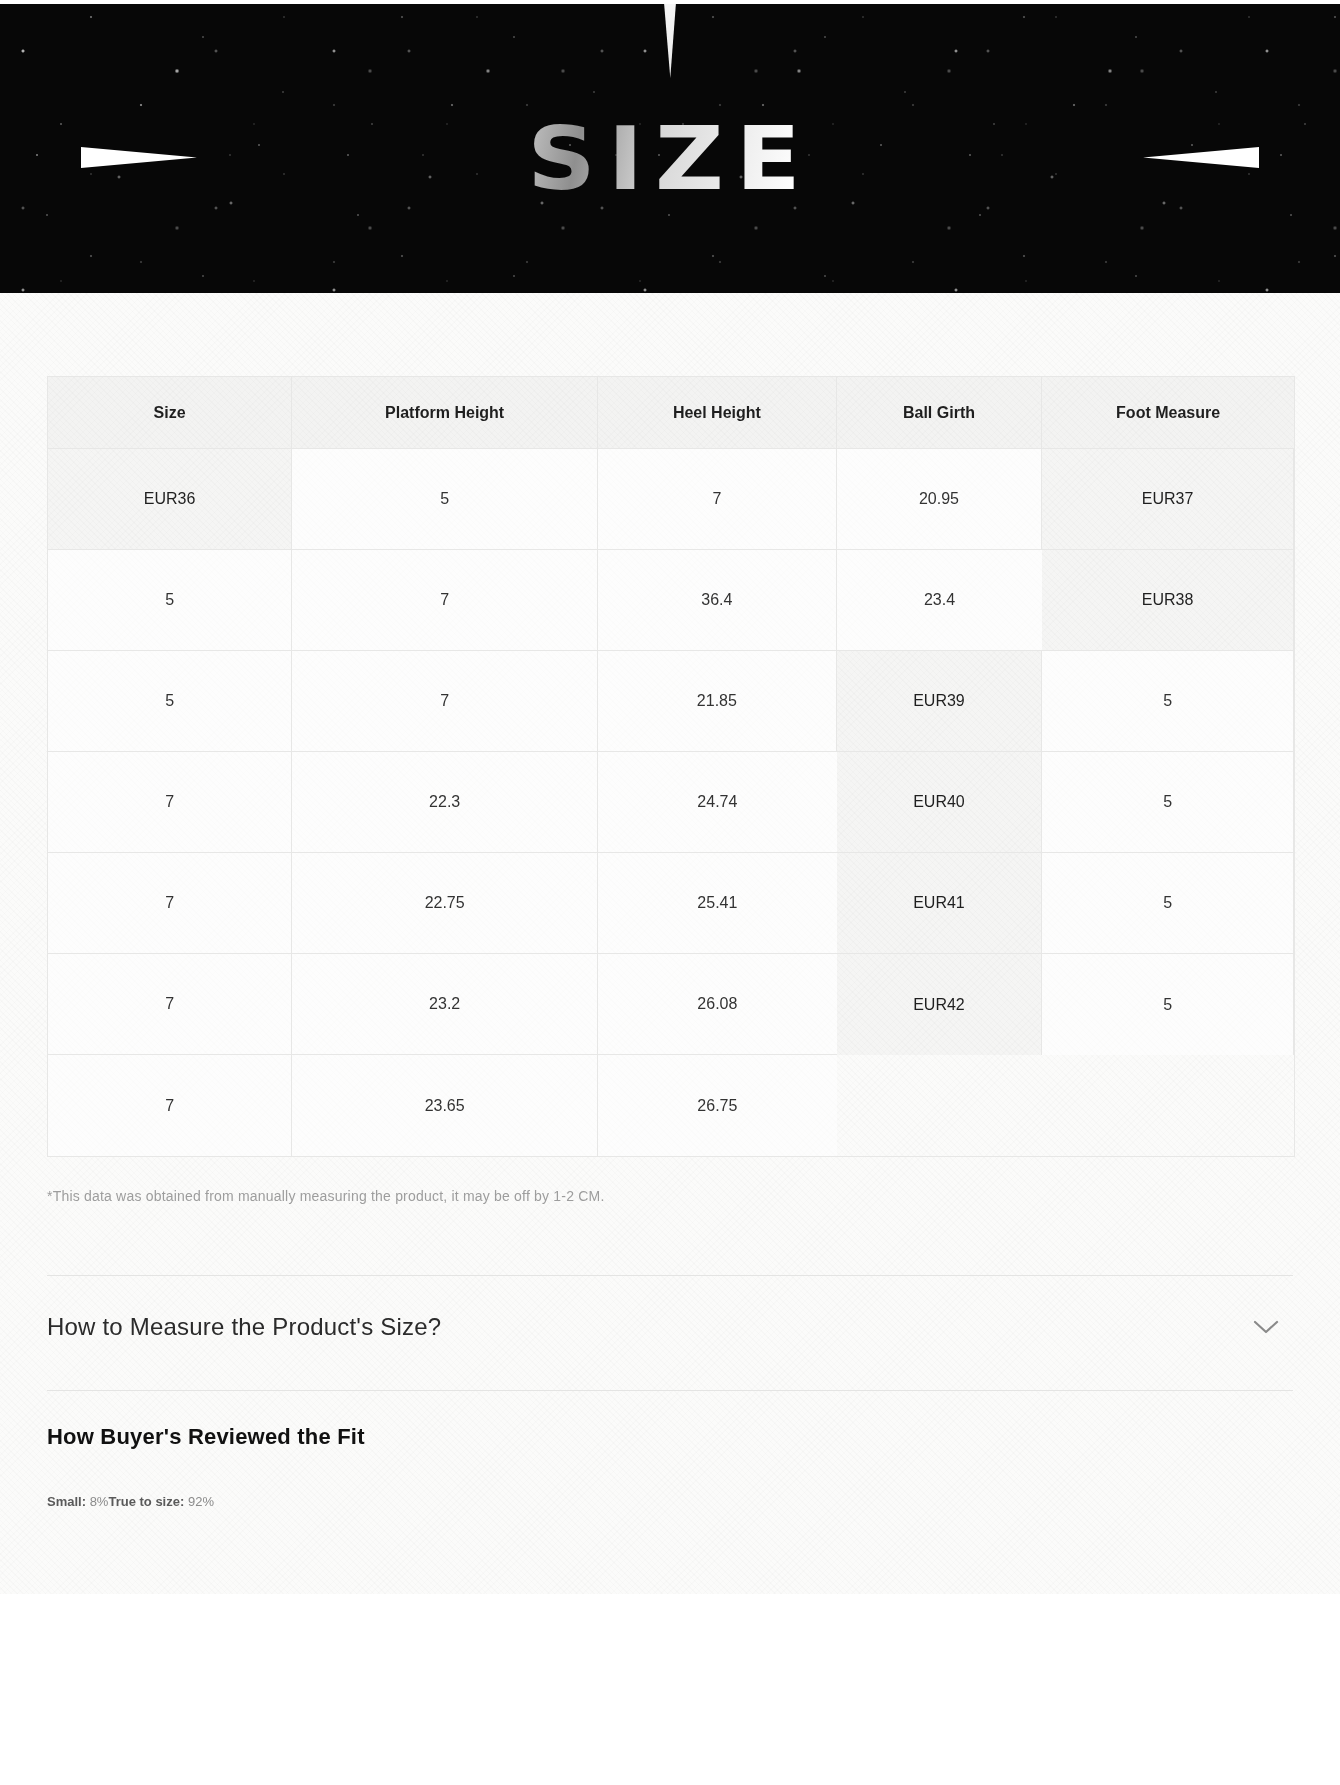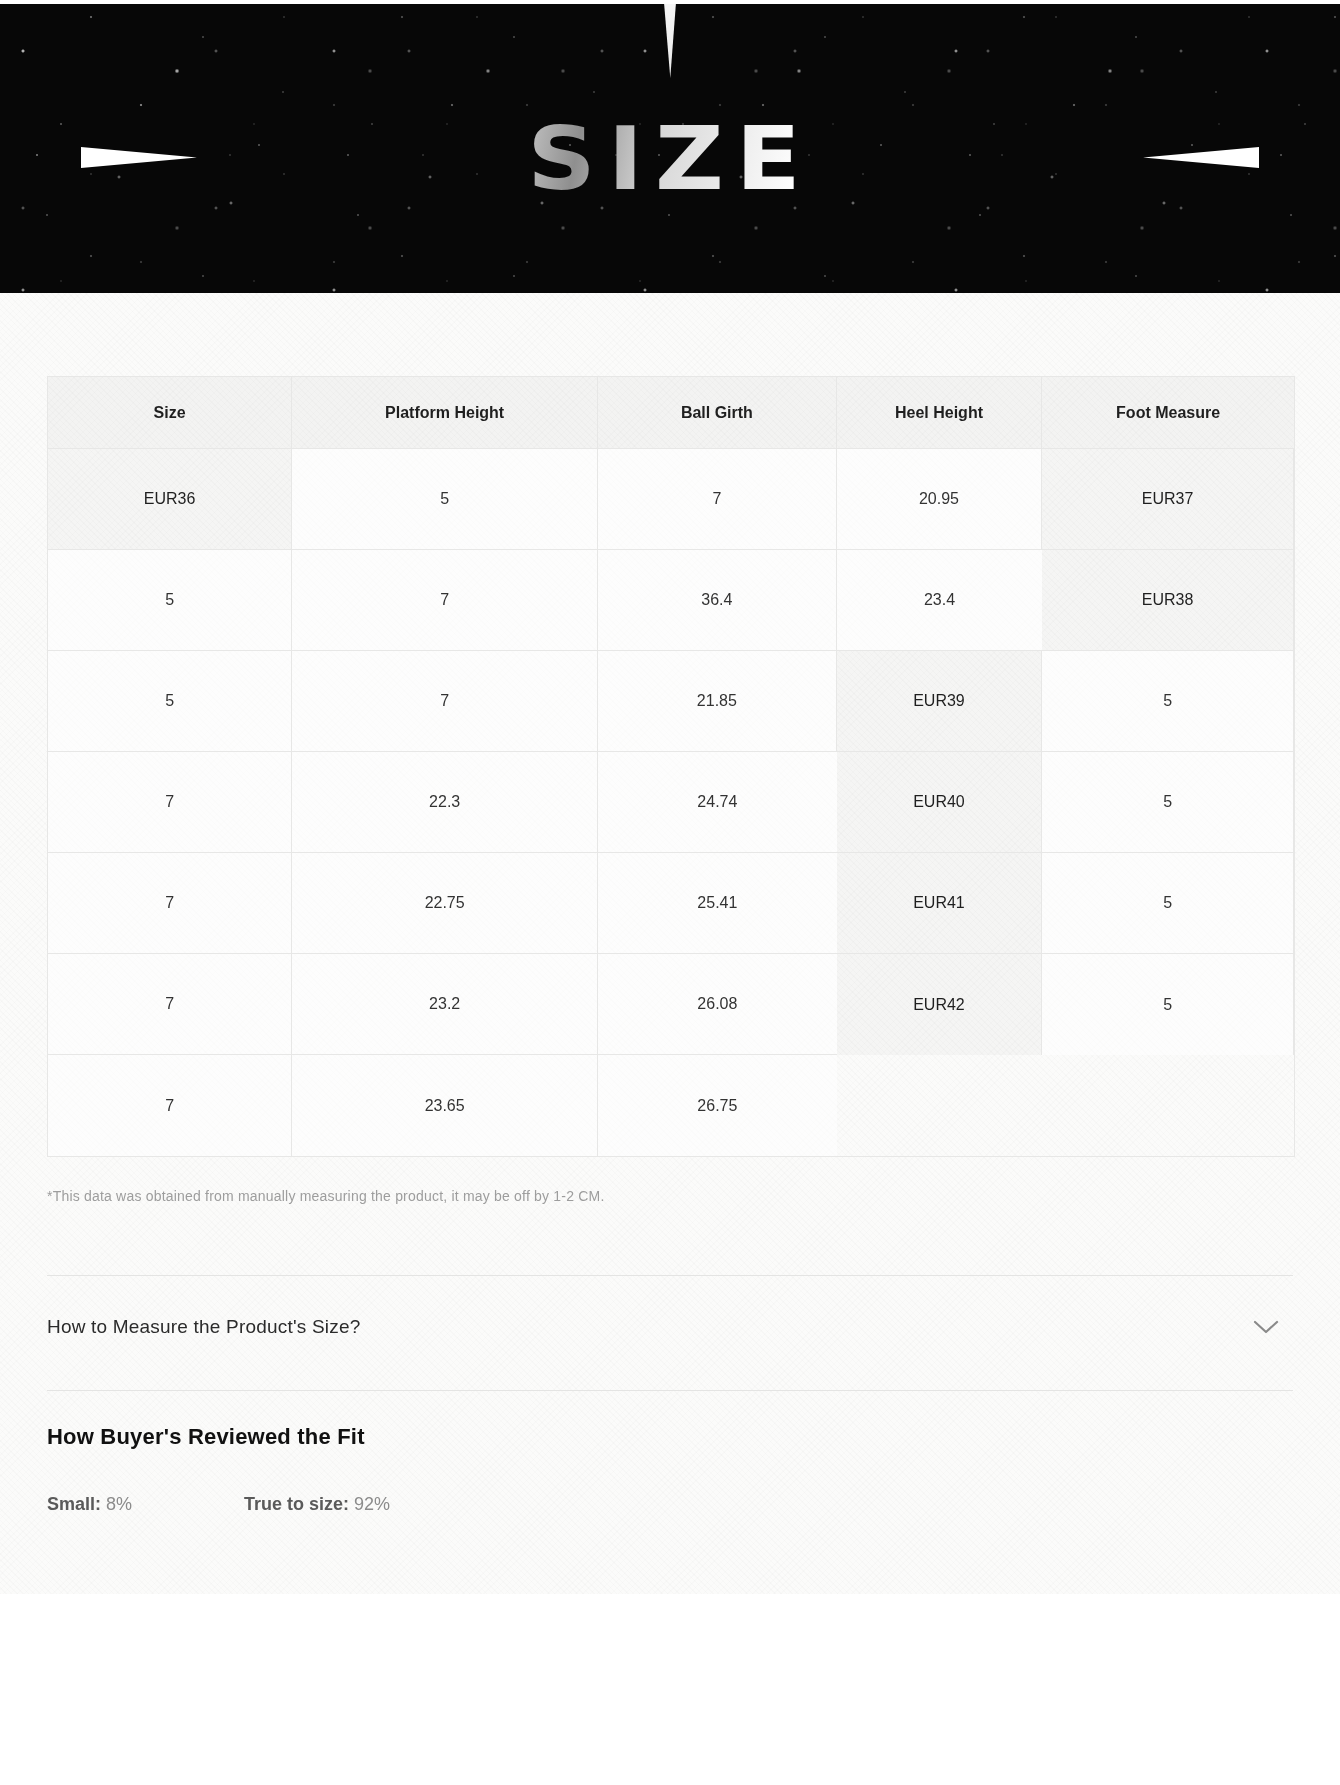--- a/index.html
+++ b/index.html
@@ -130,35 +130,35 @@
   .divider.d2 { top:1386px; }
 
   
   .measure-row {
     position:absolute; left:47px; top:1299px;
     width:1246px; height:48px;
     display:flex; align-items:center; justify-content:space-between;
     cursor:pointer;
   }
   .measure-title {
-    font-size:19px; color:#2b2b2b;
+    font-size:24px; color:#2b2b2b;
     letter-spacing:.2px;
   }
   .chevron-wrap { width:26px; height:16px; margin-right:14px; }
 
   
   .fit-title {
     position:absolute; left:47px; top:1420px;
     font-size:22px; font-weight:bold; color:#111111;
     letter-spacing:.2px;
   }
   .fit-stats {
     position:absolute; left:47px; top:1490px;
-    display:flex; column-gap:112px;
-    font-size:18px;
+    display:flex; 
+    font-size:13px;
   }
   .fit-stat { white-space:nowrap; }
   .fit-label { font-weight:bold; color:#5a5a5a; }
   .fit-sep   { font-weight:bold; color:#5a5a5a; }
   .fit-value { color:#8b8b8b; }
 </style>
 </head>
 <body>
 
 <div id="page">
@@ -171,22 +171,22 @@
     <div class="banner-arrow right"></div>
     <div class="size-logo">SIZE</div>
   </div>
 
   <div class="content-band"></div>
 
   <div class="size-table">
 
     <div class="cell th">Size</div>
     <div class="cell th">Platform Height</div>
+    <div class="cell th">Heel Height</div>
     <div class="cell th">Ball Girth</div>
-    <div class="cell th">Heel Height</div>
     <div class="cell th last-col">Foot Measure</div>
 
     <div class="cell td size-cell">EUR36</div>
     <div class="cell td">5</div>
     <div class="cell td">7</div>
     <div class="cell td">20.95</div>
 
     <div class="cell td size-cell">EUR37</div>
     <div class="cell td">5</div>
     <div class="cell td">7</div>

